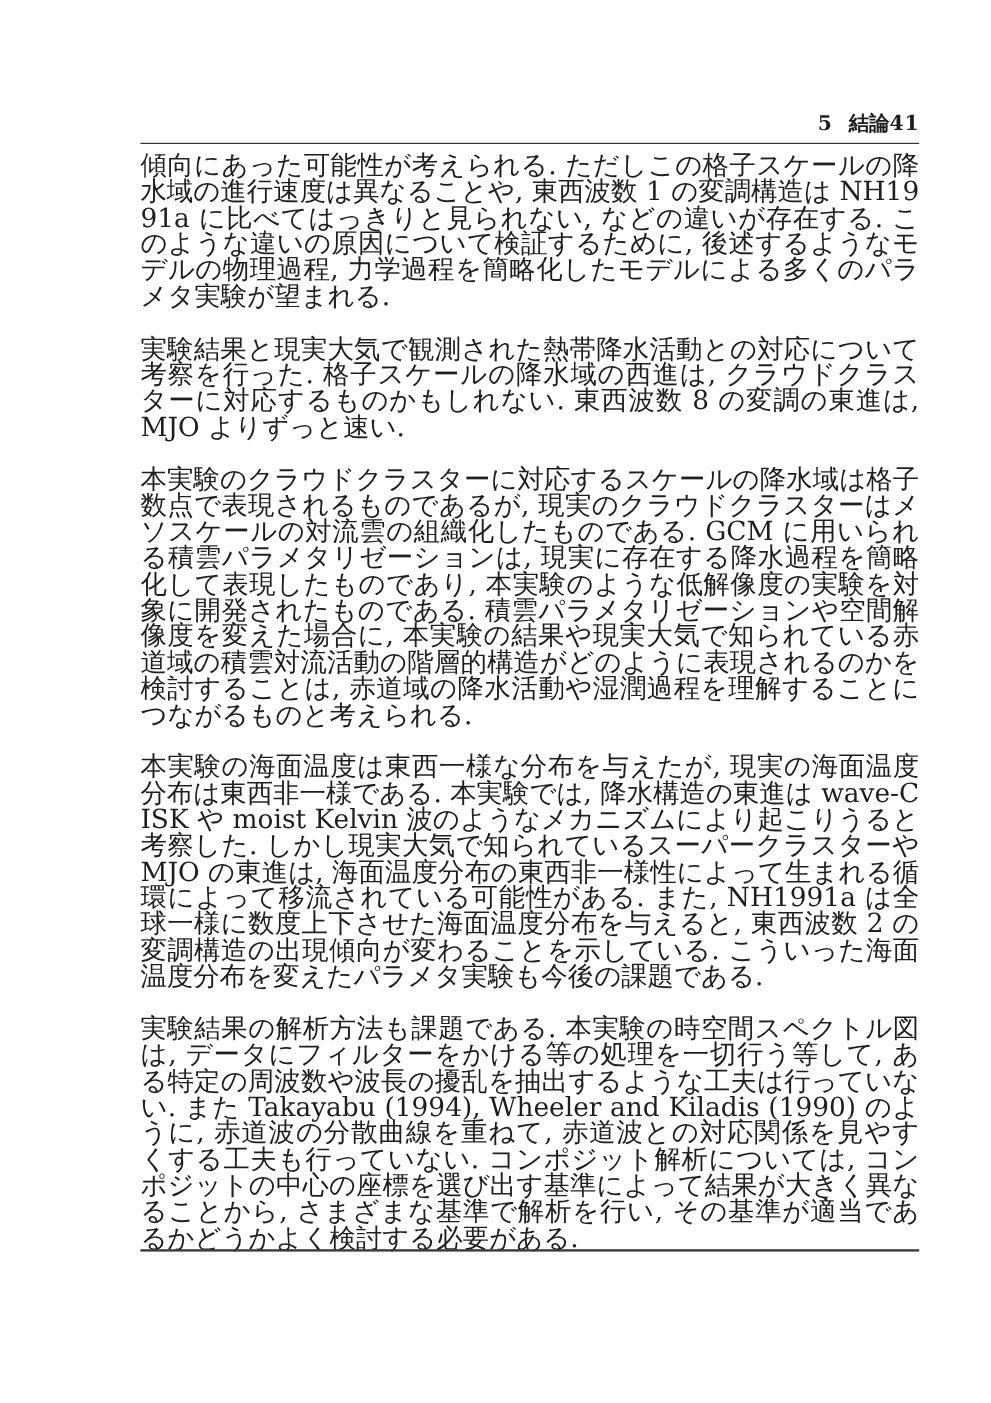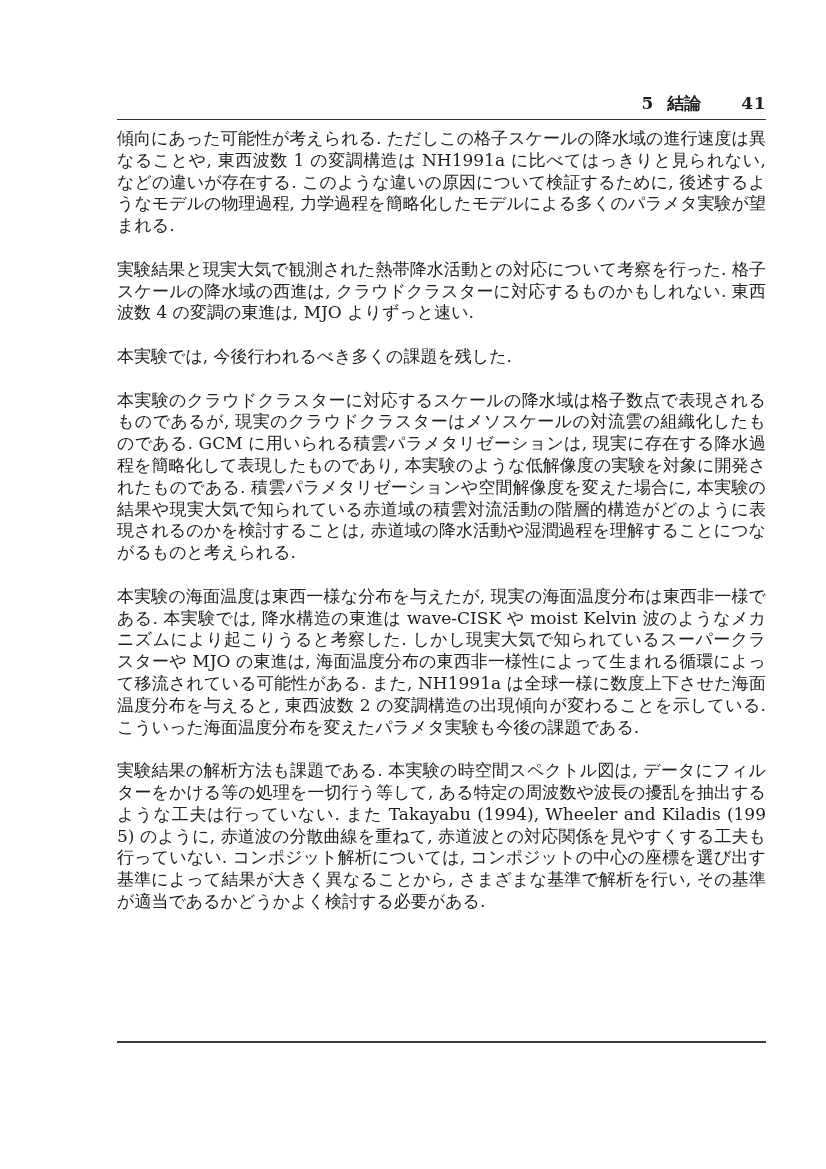--- a/index.html
+++ b/index.html
@@ -30,31 +30,30 @@
     font-size: 17px;
     font-weight: bold;
     line-height: 20px;
   }
   .running-header .section-group {
     display: flex;
     align-items: baseline;
     gap: 14px;
   }
   .running-header .pagenum {
-    margin-left: 40px;
     letter-spacing: 0.5px;
   }
   .header-rule {
     margin-top: 6px;
     border: 0;
     border-top: 1.7px solid #343434;
     width: 100%;
   }
   .body-text {
-    font-size: 17px;
+    font-size: 22px;
     line-height: 21.8px;
     text-align: justify;
     text-justify: inter-character;
     word-break: break-all;
   }
   .body-text p {
     margin: 0 0 21.8px 0;
   }
   .body-text p:last-child {
     margin-bottom: 0;
@@ -80,23 +79,22 @@
         <span>5</span>
         <span>結論</span>
       </span>
       <span class="pagenum">41</span>
     </div>
 
     <hr class="header-rule">
 
     <div class="body-text">
         <p>傾向にあった可能性が考えられる. ただしこの格子スケールの降水域の進行速度は異なることや, 東西波数 1 の変調構造は NH1991a に比べてはっきりと見られない, などの違いが存在する. このような違いの原因について検証するために, 後述するようなモデルの物理過程, 力学過程を簡略化したモデルによる多くのパラメタ実験が望まれる.</p>
-        <p>実験結果と現実大気で観測された熱帯降水活動との対応について考察を行った. 格子スケールの降水域の西進は, クラウドクラスターに対応するものかもしれない. 東西波数 4 の変調の東進は, MJO よりずっと速い.</p>
-        <p>本実験では, 今後行われるべき多くの課題を残した.</p>
+        <p>実験結果と現実大気で観測された熱帯降水活動との対応について考察を行った. 格子スケールの降水域の西進は, クラウドクラスターに対応するものかもしれない. 東西波数 8 の変調の東進は, MJO よりずっと速い.</p>
         <p>本実験のクラウドクラスターに対応するスケールの降水域は格子数点で表現されるものであるが, 現実のクラウドクラスターはメソスケールの対流雲の組織化したものである. GCM に用いられる積雲パラメタリゼーションは, 現実に存在する降水過程を簡略化して表現したものであり, 本実験のような低解像度の実験を対象に開発されたものである. 積雲パラメタリゼーションや空間解像度を変えた場合に, 本実験の結果や現実大気で知られている赤道域の積雲対流活動の階層的構造がどのように表現されるのかを検討することは, 赤道域の降水活動や湿潤過程を理解することにつながるものと考えられる.</p>
         <p>本実験の海面温度は東西一様な分布を与えたが, 現実の海面温度分布は東西非一様である. 本実験では, 降水構造の東進は wave-CISK や moist Kelvin 波のようなメカニズムにより起こりうると考察した. しかし現実大気で知られているスーパークラスターや MJO の東進は, 海面温度分布の東西非一様性によって生まれる循環によって移流されている可能性がある. また, NH1991a は全球一様に数度上下させた海面温度分布を与えると, 東西波数 2 の変調構造の出現傾向が変わることを示している. こういった海面温度分布を変えたパラメタ実験も今後の課題である.</p>
-        <p>実験結果の解析方法も課題である. 本実験の時空間スペクトル図は, データにフィルターをかける等の処理を一切行う等して, ある特定の周波数や波長の擾乱を抽出するような工夫は行っていない. また Takayabu (1994), Wheeler and Kiladis (1995) のように, 赤道波の分散曲線を重ねて, 赤道波との対応関係を見やすくする工夫も行っていない. コンポジット解析については, コンポジットの中心の座標を選び出す基準によって結果が大きく異なることから, さまざまな基準で解析を行い, その基準が適当であるかどうかよく検討する必要がある.</p>
+        <p>実験結果の解析方法も課題である. 本実験の時空間スペクトル図は, データにフィルターをかける等の処理を一切行う等して, ある特定の周波数や波長の擾乱を抽出するような工夫は行っていない. また Takayabu (1994), Wheeler and Kiladis (1990) のように, 赤道波の分散曲線を重ねて, 赤道波との対応関係を見やすくする工夫も行っていない. コンポジット解析については, コンポジットの中心の座標を選び出す基準によって結果が大きく異なることから, さまざまな基準で解析を行い, その基準が適当であるかどうかよく検討する必要がある.</p>
       </div>
 
   </div>
 
   <hr class="footer-rule">
 </div>
 
 </body></html>

